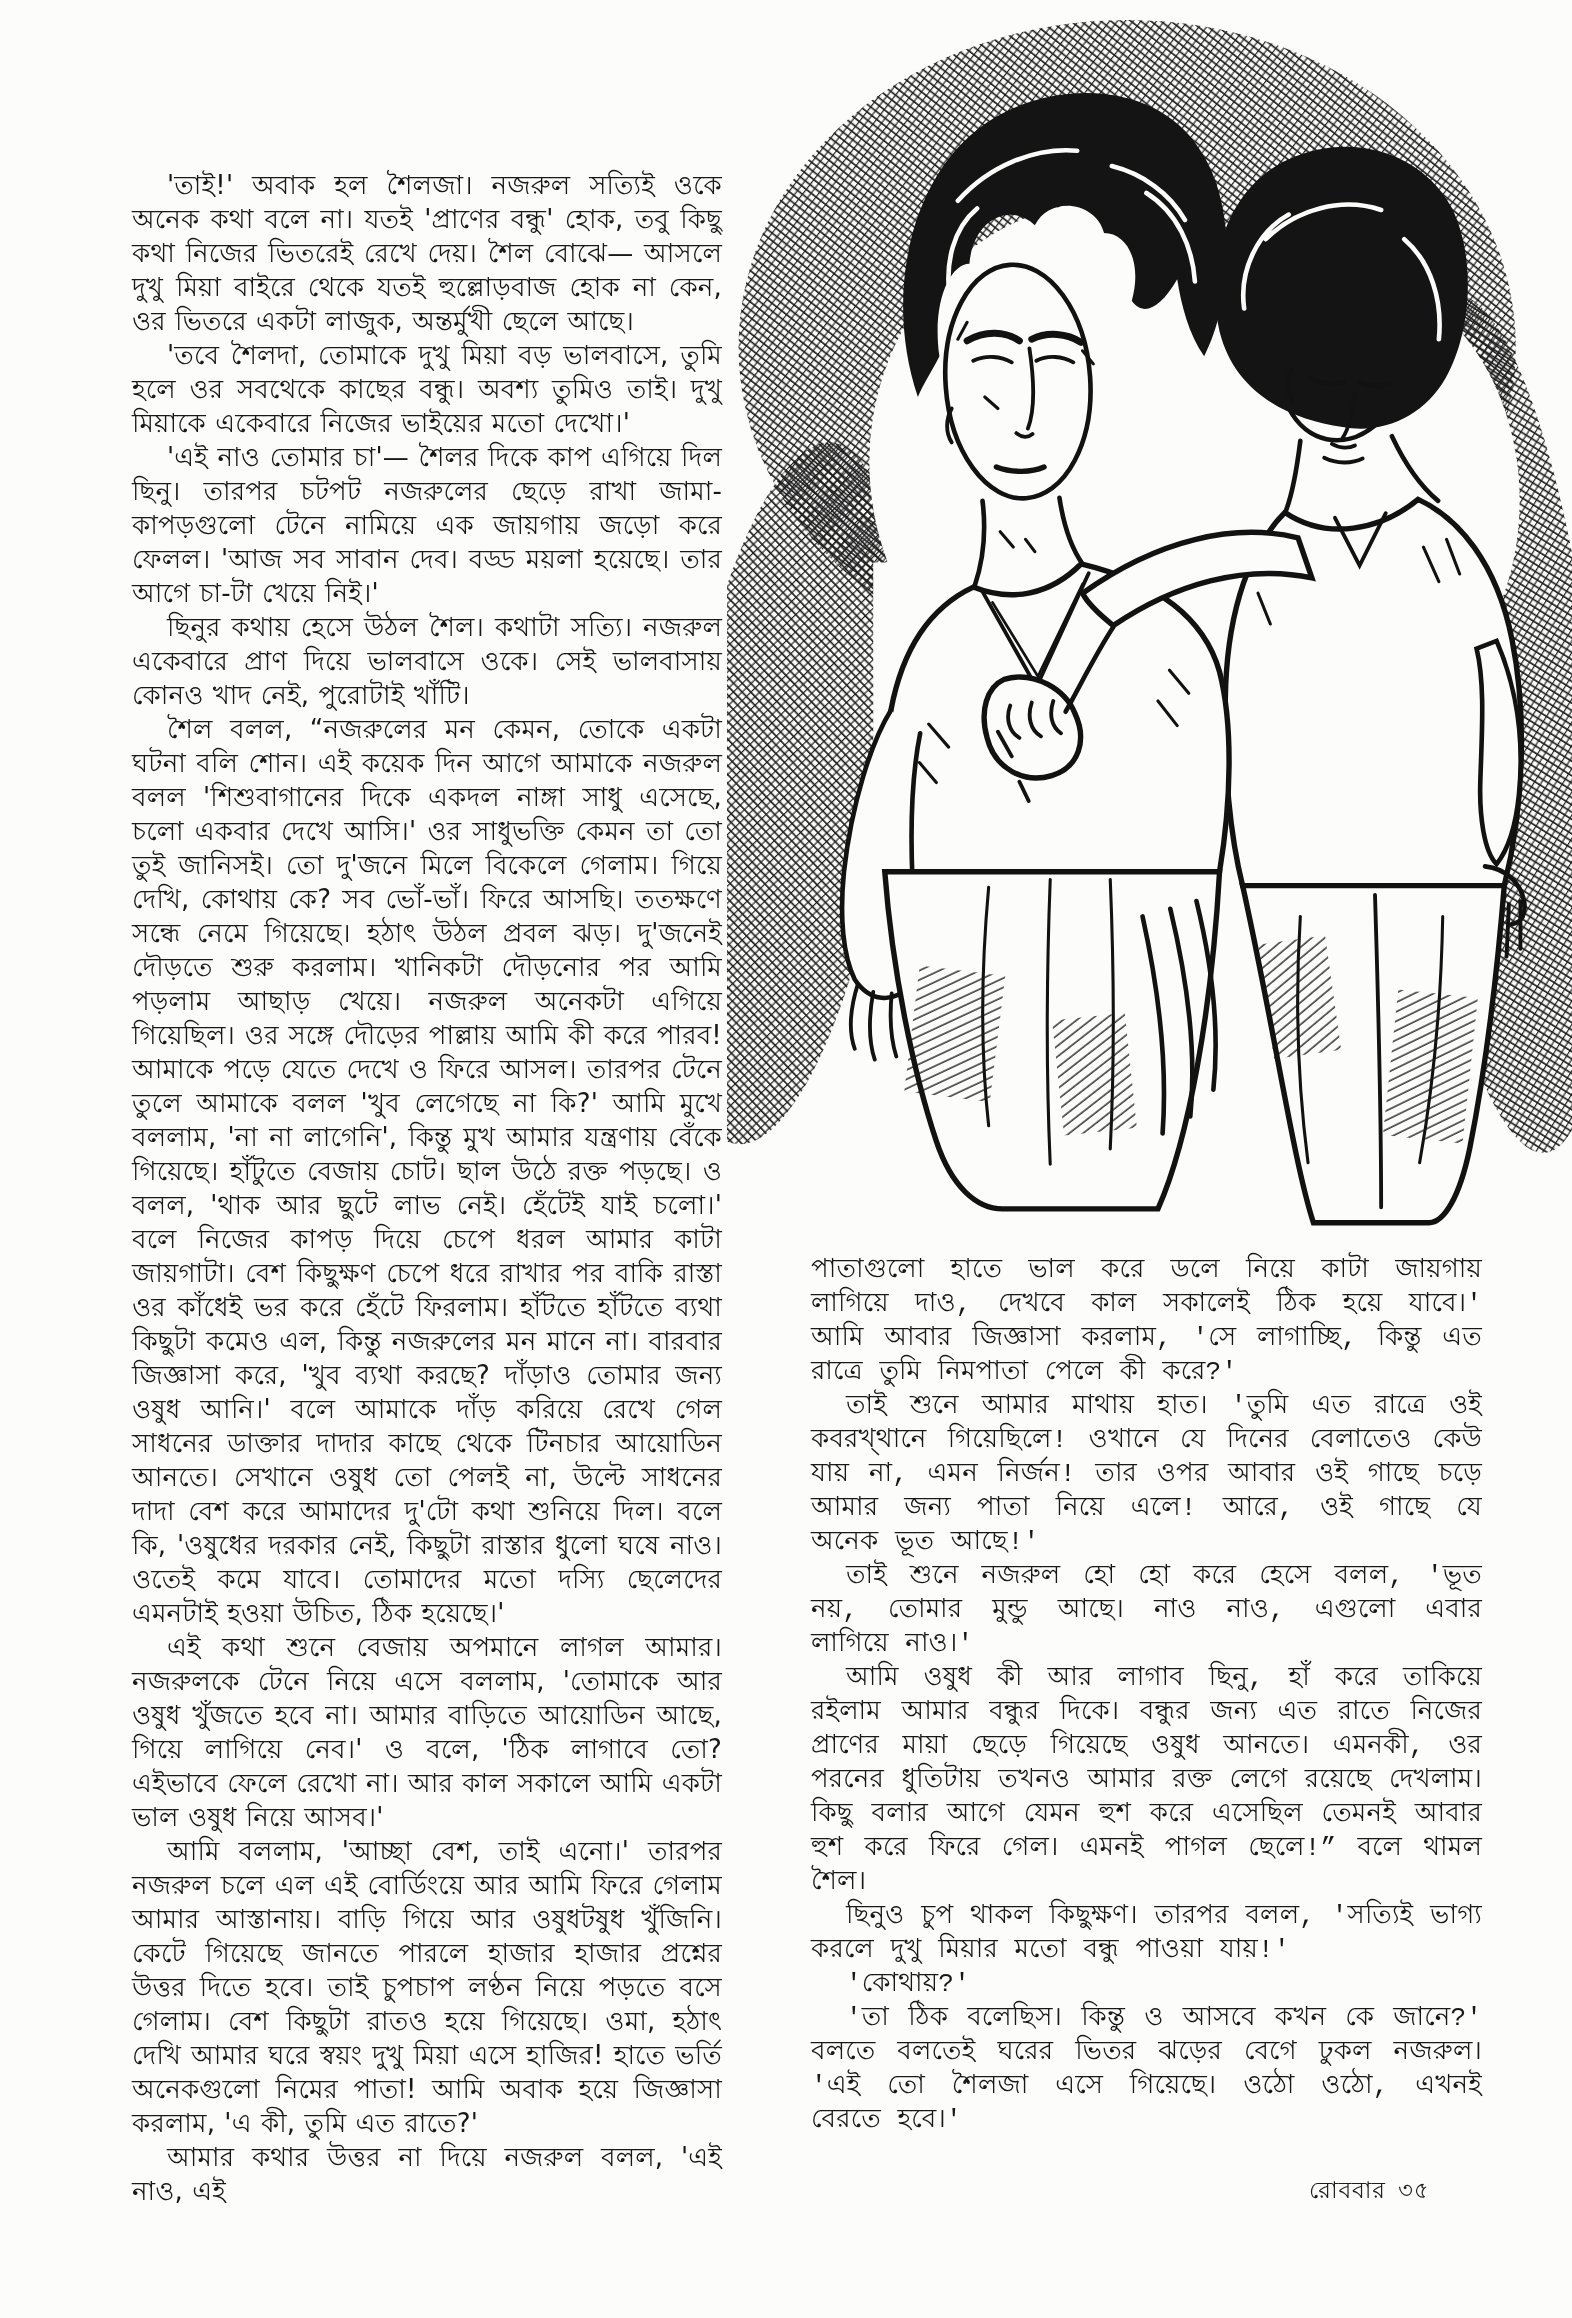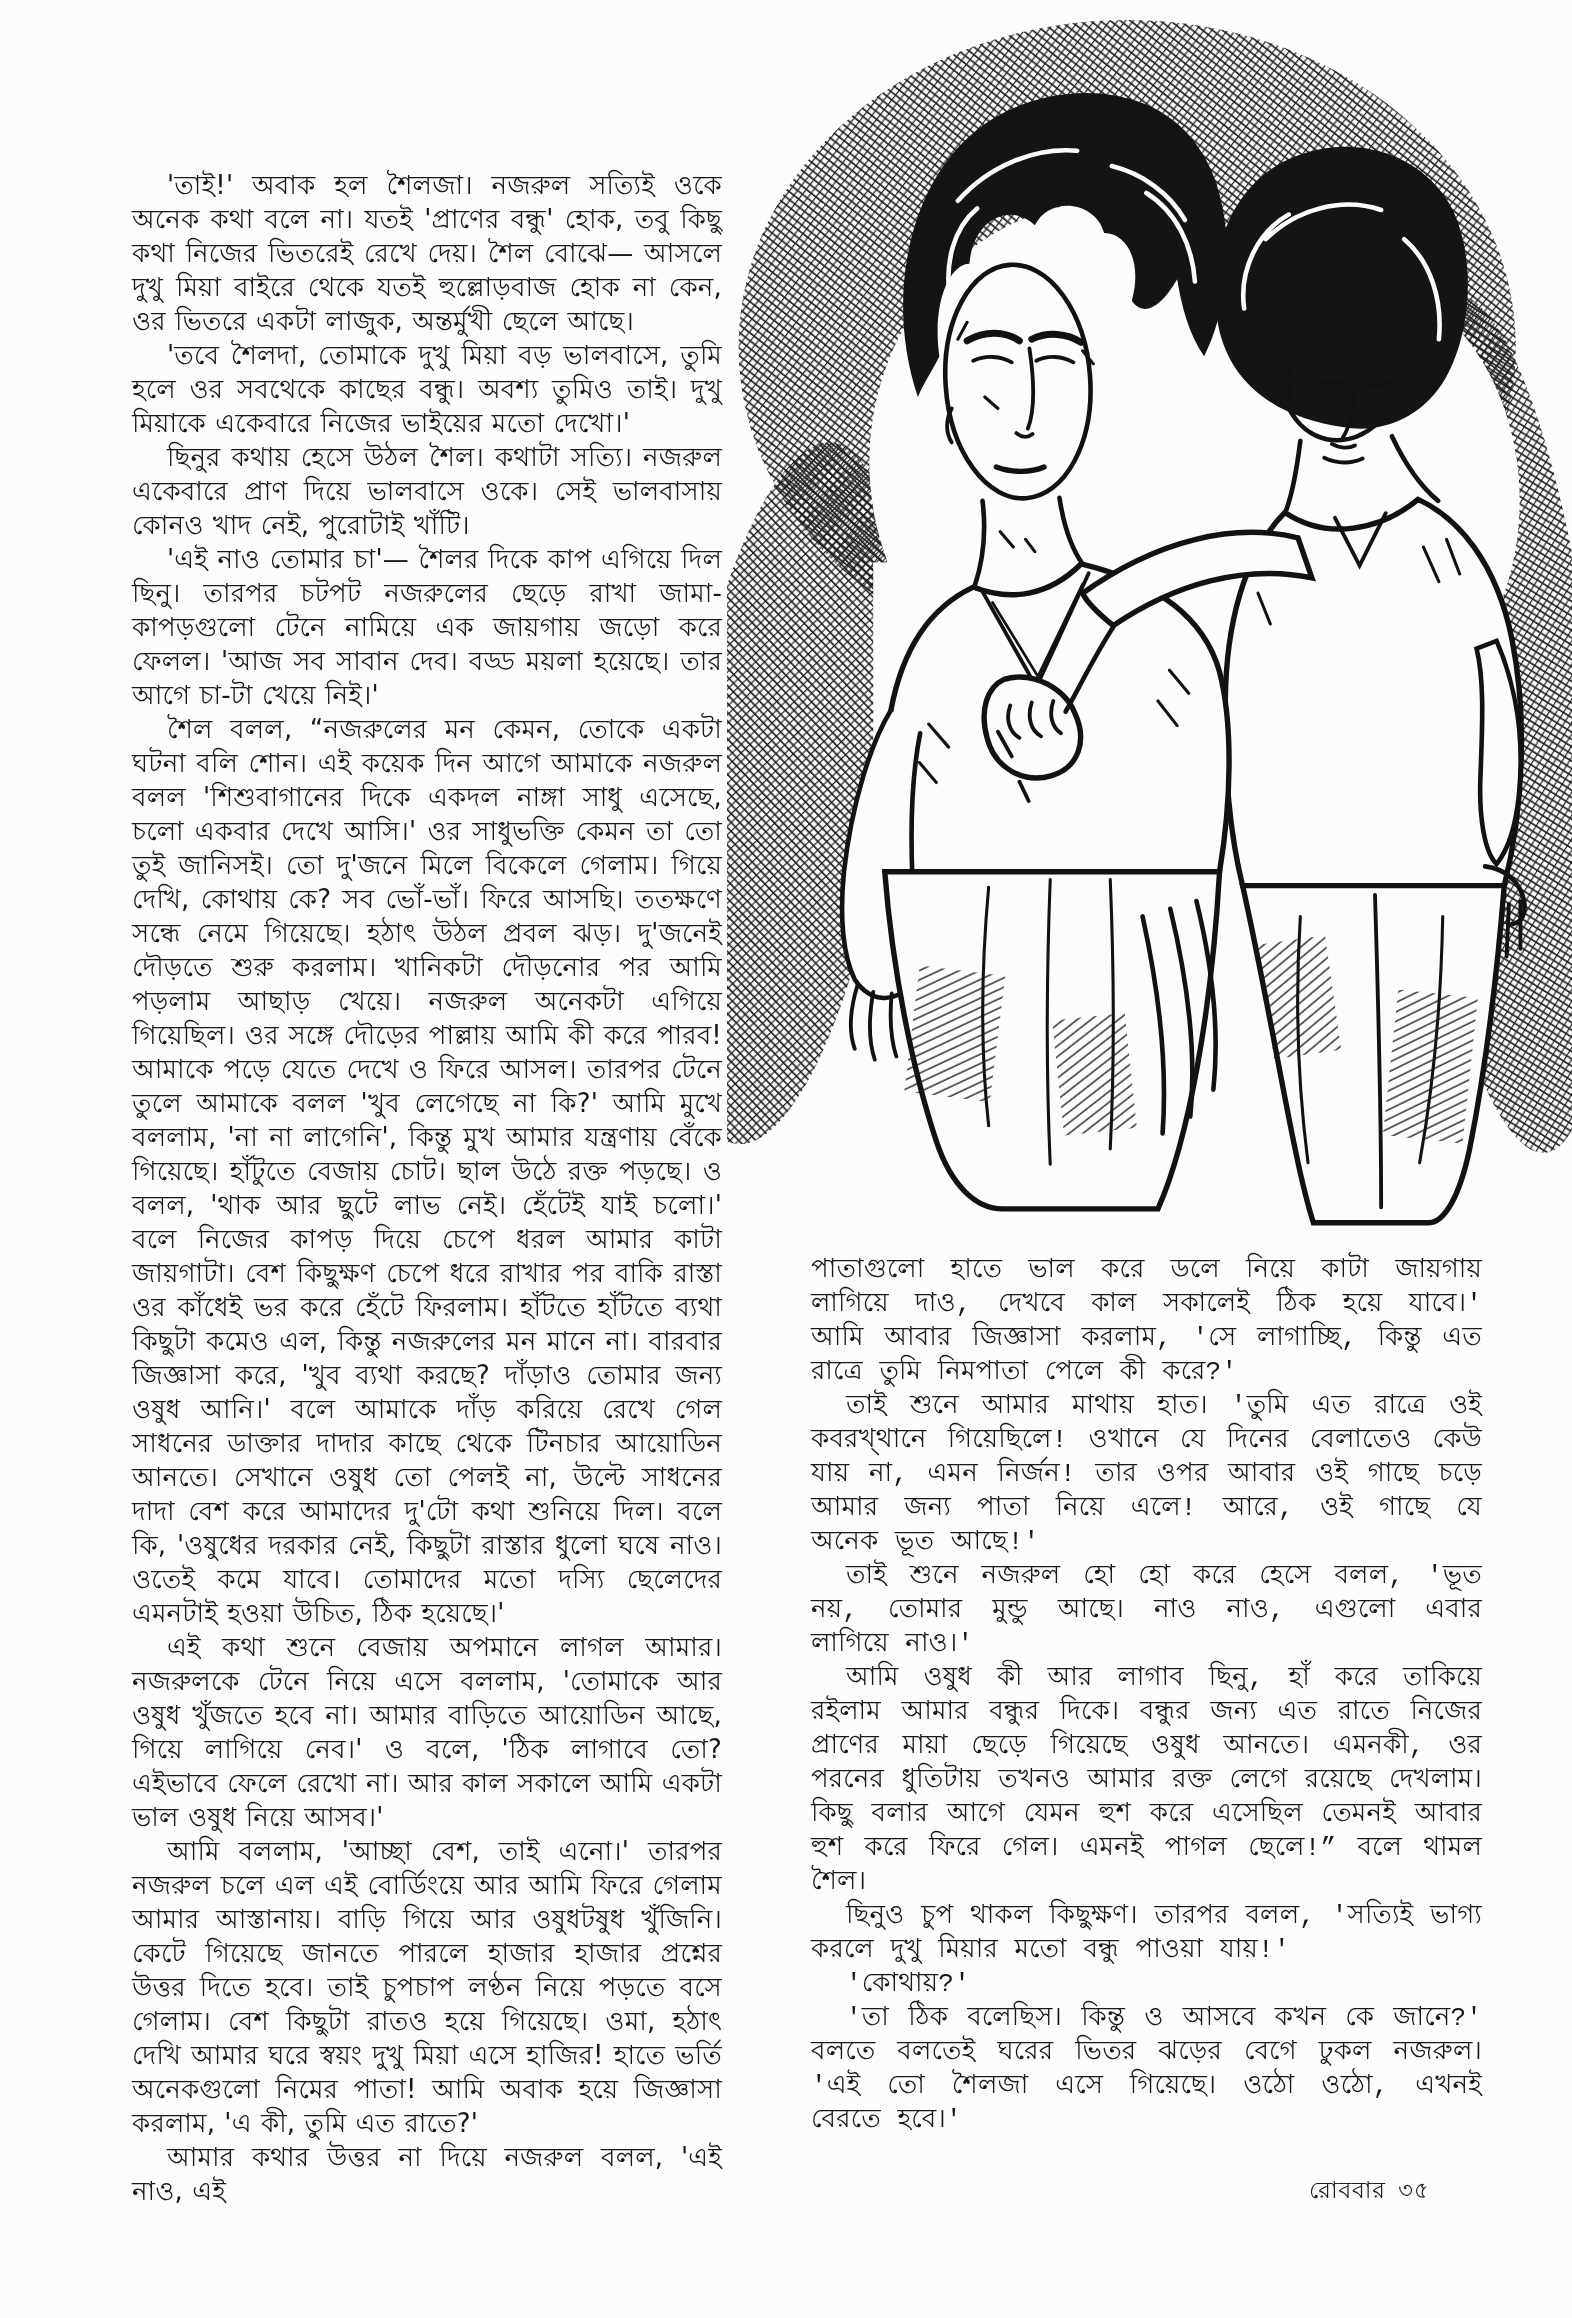--- a/index.html
+++ b/index.html
@@ -44,22 +44,22 @@
   .footer .pgnum{margin-left:12.3px;}
 </style>
 </head>
 <body>
 
 <div class="page">
 
   <div class="col col-left">
     <p>'তাই!' অবাক হল শৈলজা। নজরুল সত্যিই ওকে অনেক কথা বলে না। যতই 'প্রাণের বন্ধু' হোক, তবু কিছু কথা নিজের ভিতরেই রেখে দেয়। শৈল বোঝে— আসলে দুখু মিয়া বাইরে থেকে যতই হুল্লোড়বাজ হোক না কেন, ওর ভিতরে একটা লাজুক, অন্তর্মুখী ছেলে আছে।</p>
     <p>'তবে শৈলদা, তোমাকে দুখু মিয়া বড় ভালবাসে, তুমি হলে ওর সবথেকে কাছের বন্ধু। অবশ্য তুমিও তাই। দুখু মিয়াকে একেবারে নিজের ভাইয়ের মতো দেখো।'</p>
+    <p>'এই নাও তোমার চা'— শৈলর দিকে কাপ এগিয়ে দিল ছিনু। তারপর চটপট নজরুলের ছেড়ে রাখা জামা-কাপড়গুলো টেনে নামিয়ে এক জায়গায় জড়ো করে ফেলল। 'আজ সব সাবান দেব। বড্ড ময়লা হয়েছে। তার আগে চা-টা খেয়ে নিই।'</p>
     <p>ছিনুর কথায় হেসে উঠল শৈল। কথাটা সত্যি। নজরুল একেবারে প্রাণ দিয়ে ভালবাসে ওকে। সেই ভালবাসায় কোনও খাদ নেই, পুরোটাই খাঁটি।</p>
-    <p>'এই নাও তোমার চা'— শৈলর দিকে কাপ এগিয়ে দিল ছিনু। তারপর চটপট নজরুলের ছেড়ে রাখা জামা-কাপড়গুলো টেনে নামিয়ে এক জায়গায় জড়ো করে ফেলল। 'আজ সব সাবান দেব। বড্ড ময়লা হয়েছে। তার আগে চা-টা খেয়ে নিই।'</p>
     <p>শৈল বলল, “নজরুলের মন কেমন, তোকে একটা ঘটনা বলি শোন। এই কয়েক দিন আগে আমাকে নজরুল বলল 'শিশুবাগানের দিকে একদল নাঙ্গা সাধু এসেছে, চলো একবার দেখে আসি।' ওর সাধুভক্তি কেমন তা তো তুই জানিসই। তো দু'জনে মিলে বিকেলে গেলাম। গিয়ে দেখি, কোথায় কে? সব ভোঁ-ভাঁ। ফিরে আসছি। ততক্ষণে সন্ধে নেমে গিয়েছে। হঠাৎ উঠল প্রবল ঝড়। দু'জনেই দৌড়তে শুরু করলাম। খানিকটা দৌড়নোর পর আমি পড়লাম আছাড় খেয়ে। নজরুল অনেকটা এগিয়ে গিয়েছিল। ওর সঙ্গে দৌড়ের পাল্লায় আমি কী করে পারব! আমাকে পড়ে যেতে দেখে ও ফিরে আসল। তারপর টেনে তুলে আমাকে বলল 'খুব লেগেছে না কি?' আমি মুখে বললাম, 'না না লাগেনি', কিন্তু মুখ আমার যন্ত্রণায় বেঁকে গিয়েছে। হাঁটুতে বেজায় চোট। ছাল উঠে রক্ত পড়ছে। ও বলল, 'থাক আর ছুটে লাভ নেই। হেঁটেই যাই চলো।' বলে নিজের কাপড় দিয়ে চেপে ধরল আমার কাটা জায়গাটা। বেশ কিছুক্ষণ চেপে ধরে রাখার পর বাকি রাস্তা ওর কাঁধেই ভর করে হেঁটে ফিরলাম। হাঁটতে হাঁটতে ব্যথা কিছুটা কমেও এল, কিন্তু নজরুলের মন মানে না। বারবার জিজ্ঞাসা করে, 'খুব ব্যথা করছে? দাঁড়াও তোমার জন্য ওষুধ আনি।' বলে আমাকে দাঁড় করিয়ে রেখে গেল সাধনের ডাক্তার দাদার কাছে থেকে টিনচার আয়োডিন আনতে। সেখানে ওষুধ তো পেলই না, উল্টে সাধনের দাদা বেশ করে আমাদের দু'টো কথা শুনিয়ে দিল। বলে কি, 'ওষুধের দরকার নেই, কিছুটা রাস্তার ধুলো ঘষে নাও। ওতেই কমে যাবে। তোমাদের মতো দস্যি ছেলেদের এমনটাই হওয়া উচিত, ঠিক হয়েছে।'</p>
     <p>এই কথা শুনে বেজায় অপমানে লাগল আমার। নজরুলকে টেনে নিয়ে এসে বললাম, 'তোমাকে আর ওষুধ খুঁজতে হবে না। আমার বাড়িতে আয়োডিন আছে, গিয়ে লাগিয়ে নেব।' ও বলে, 'ঠিক লাগাবে তো? এইভাবে ফেলে রেখো না। আর কাল সকালে আমি একটা ভাল ওষুধ নিয়ে আসব।'</p>
     <p>আমি বললাম, 'আচ্ছা বেশ, তাই এনো।' তারপর নজরুল চলে এল এই বোর্ডিংয়ে আর আমি ফিরে গেলাম আমার আস্তানায়। বাড়ি গিয়ে আর ওষুধটষুধ খুঁজিনি। কেটে গিয়েছে জানতে পারলে হাজার হাজার প্রশ্নের উত্তর দিতে হবে। তাই চুপচাপ লণ্ঠন নিয়ে পড়তে বসে গেলাম। বেশ কিছুটা রাতও হয়ে গিয়েছে। ওমা, হঠাৎ দেখি আমার ঘরে স্বয়ং দুখু মিয়া এসে হাজির! হাতে ভর্তি অনেকগুলো নিমের পাতা! আমি অবাক হয়ে জিজ্ঞাসা করলাম, 'এ কী, তুমি এত রাতে?'</p>
     <p>আমার কথার উত্তর না দিয়ে নজরুল বলল, 'এই নাও, এই</p>
   </div>
 
   <div class="illustration" role="img" aria-label="Pen-and-ink drawing of two curly-haired boys walking together, one with his arm slung around the other's shoulder, the second boy's head bowed, both wearing kurtas and dhotis, against a dark cross-hatched arch background">
     <svg viewBox="0 0 1098 1600" xmlns="http://www.w3.org/2000/svg">
       <defs>
         <pattern id="xh" patternUnits="userSpaceOnUse" width="16" height="16" patternTransform="rotate(38)">

